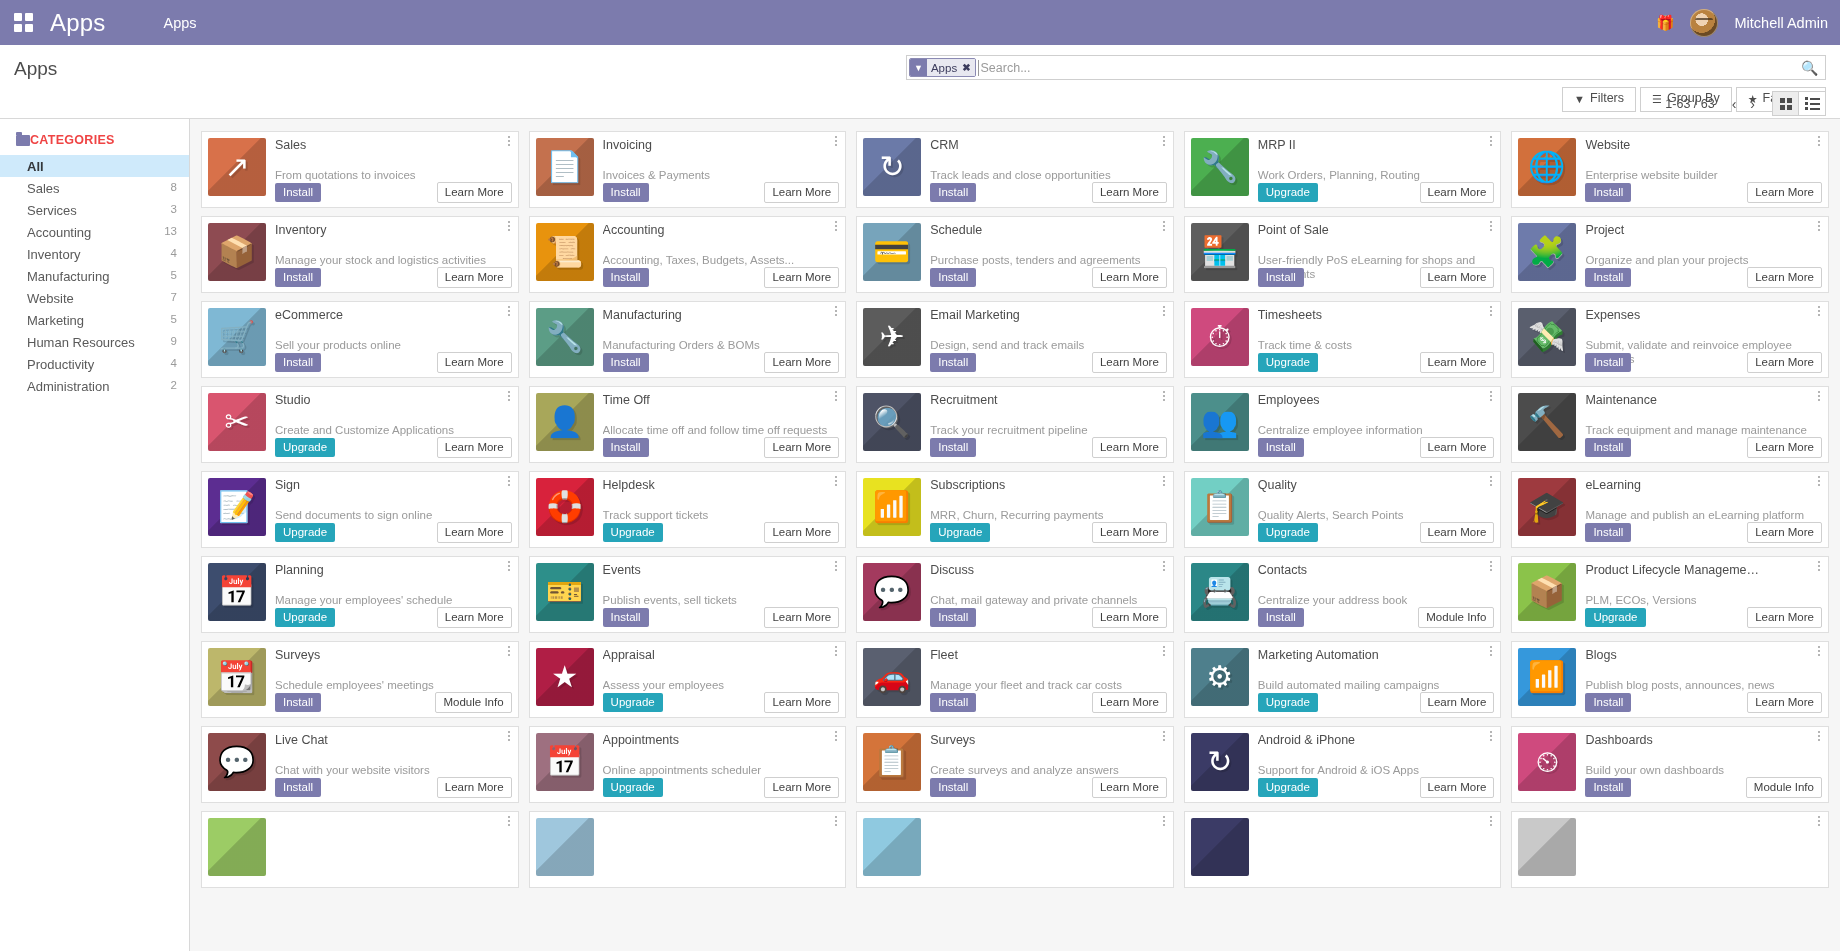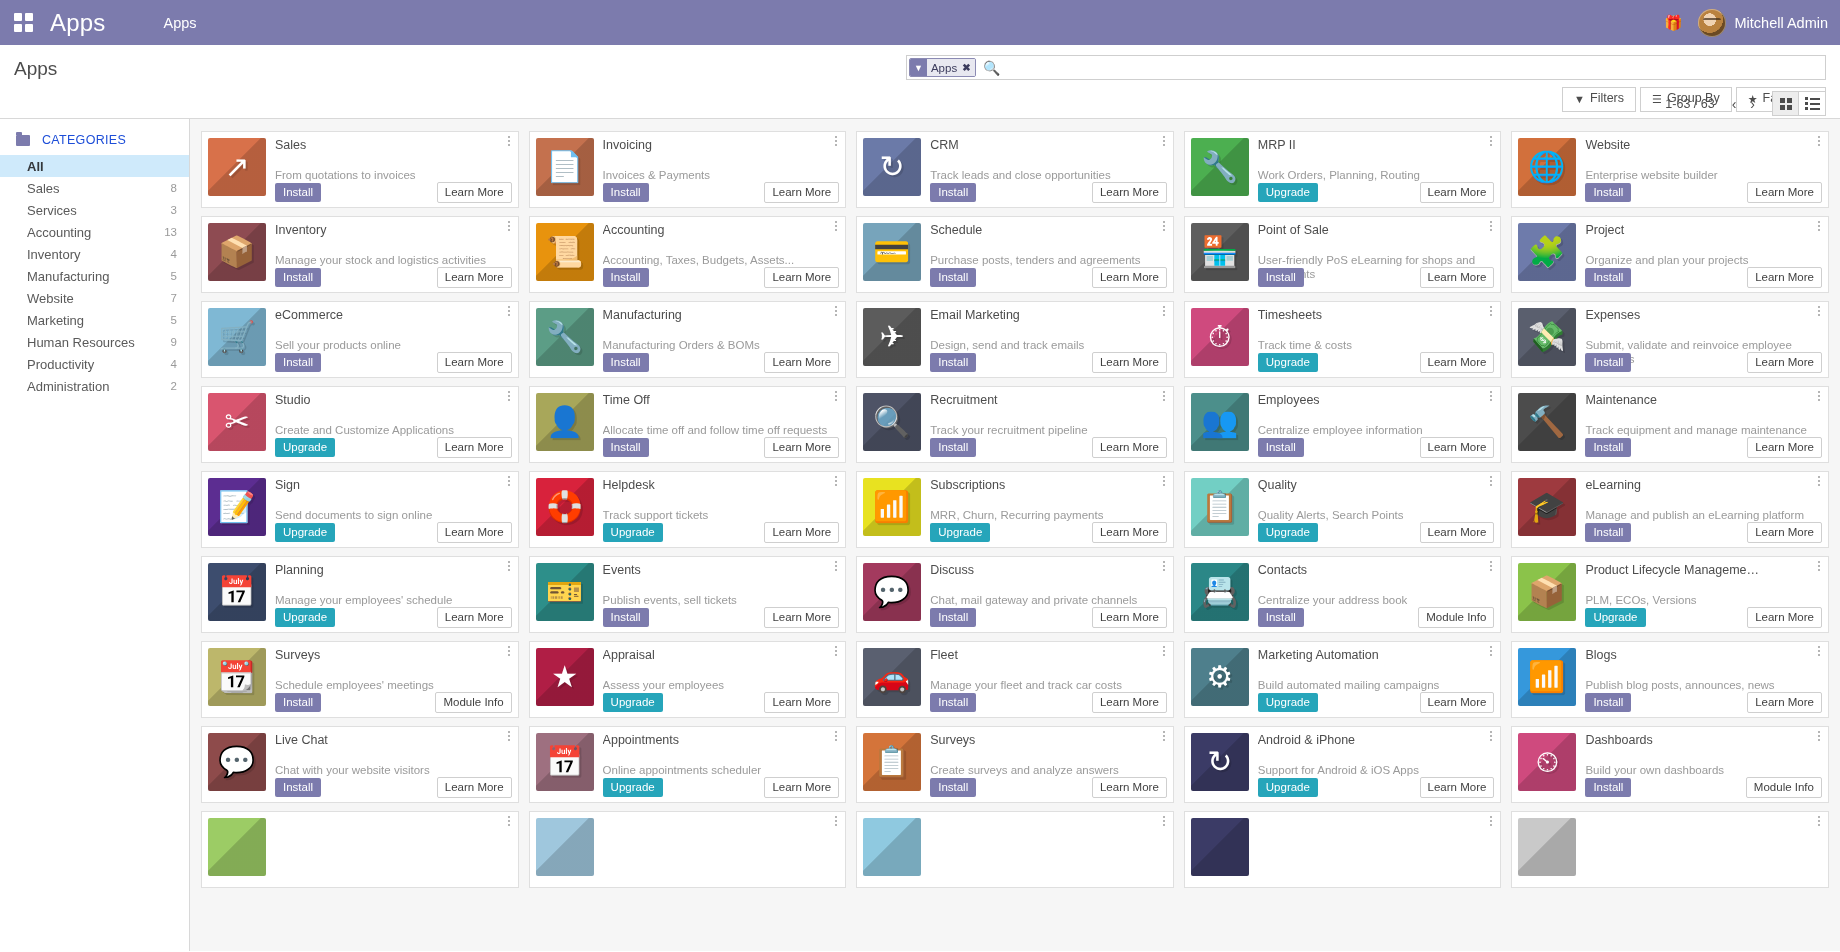--- a/index.html
+++ b/index.html
@@ -20,21 +20,21 @@
   .apps-grid-icon {
     width: 20px; height: 20px; margin: 0 16px 0 14px;
     display: grid; grid-template-columns: 8px 8px; grid-template-rows: 8px 8px;
     gap: 3px; cursor: pointer;
   }
   .apps-grid-icon i { background: #fff; display: block; border-radius: 1px; }
   .nav-brand { font-size: 24px; font-weight: 400; letter-spacing: .2px; }
   .nav-menu { margin-left: 58px; font-size: 14.5px; cursor: pointer; }
   .nav-right { margin-left: auto; display: flex; align-items: center; gap: 14px; padding-right: 8px; }
   .gift-icon { font-size: 15px; cursor: pointer; line-height: 1; }
-  .user-menu { display: flex; align-items: center; gap: 9px; cursor: pointer; font-size: 14.5px; padding-right: 4px;}
+  .user-menu { display: flex; align-items: center; gap: 17px; cursor: pointer; font-size: 14.5px; padding-right: 4px;}
   .avatar {
     width: 28px; height: 28px; border-radius: 50%;
     background: radial-gradient(circle at 42% 38%, #f0d3b2 0 26%, #b9823f 27% 55%, #6b4a23 56% 100%);
     box-shadow: inset 0 0 0 1px rgba(255,255,255,.35);
     position: relative; overflow: hidden;
   }
   .avatar::after {
     content: ""; position: absolute; left: 5px; top: 9px; width: 18px; height: 5px;
     border-top: 2px solid #3b2a18; border-radius: 2px; opacity: .7;
   }
@@ -101,33 +101,33 @@
 
   
   .content { display: flex; height: calc(952px - 45px - 75px); }
 
   
   .sidebar {
     width: 190px; min-width: 190px; background: #fff;
     border-right: 1px solid #d8d8d8; padding-top: 14px;
   }
   .side-header {
-    display: flex; align-items: center; gap: 12px;
-    padding: 0 0 8px 16px; font-size: 12.5px; font-weight: normal;
-    color: #1d4ed8; letter-spacing: .3px;
+    display: flex; align-items: center; gap: 0;
+    padding: 0 0 8px 16px; font-size: 12.5px; font-weight: bold;
+    color: #ef4444; letter-spacing: .3px;
   }
   .folder-icon {
     width: 14px; height: 11px; background: #7c7bad; border-radius: 1px; position: relative;
   }
   .folder-icon::before {
     content: ""; position: absolute; top: -3px; left: 0; width: 6px; height: 3px;
     background: #7c7bad; border-radius: 1px 1px 0 0;
   }
   .side-item {
-    display: flex; justify-content: space-between; align-items: center;
+    display: flex; justify-content: space-between; align-items: flex-start;
     padding: 4px 12px 4px 27px; font-size: 13px; color: #5a5a5a; cursor: pointer;
     height: 22px;
   }
   .side-item.active { background: #cfeafb; color: #33373b; font-weight: bold; }
   .side-count { color: #9a9a9a; font-size: 11.5px; }
 
   
   .kanban {
     flex: 1; background: #f6f6f6; padding: 8px 6px 0 6px; overflow: hidden;
     display: flex; flex-wrap: wrap; align-content: flex-start;
@@ -210,20 +210,21 @@
 
   <div class="searchview">
     <div class="search-row">
       <div class="facet">
         <span class="facet-icon">▼</span>
         <span class="facet-label">
           <span>Apps</span>
           <span class="facet-x">✖</span>
         </span>
       </div>
+      <input class="search-input" type="text" placeholder="Search..." style="">
       <span class="search-mag">🔍</span>
     </div>
 
     <div class="cp-buttons">
       <button class="cp-btn">
         <span class="gl">▼</span>
         <span>Filters</span>
       </button>
       <button class="cp-btn">
         <span class="gl">☰</span>

